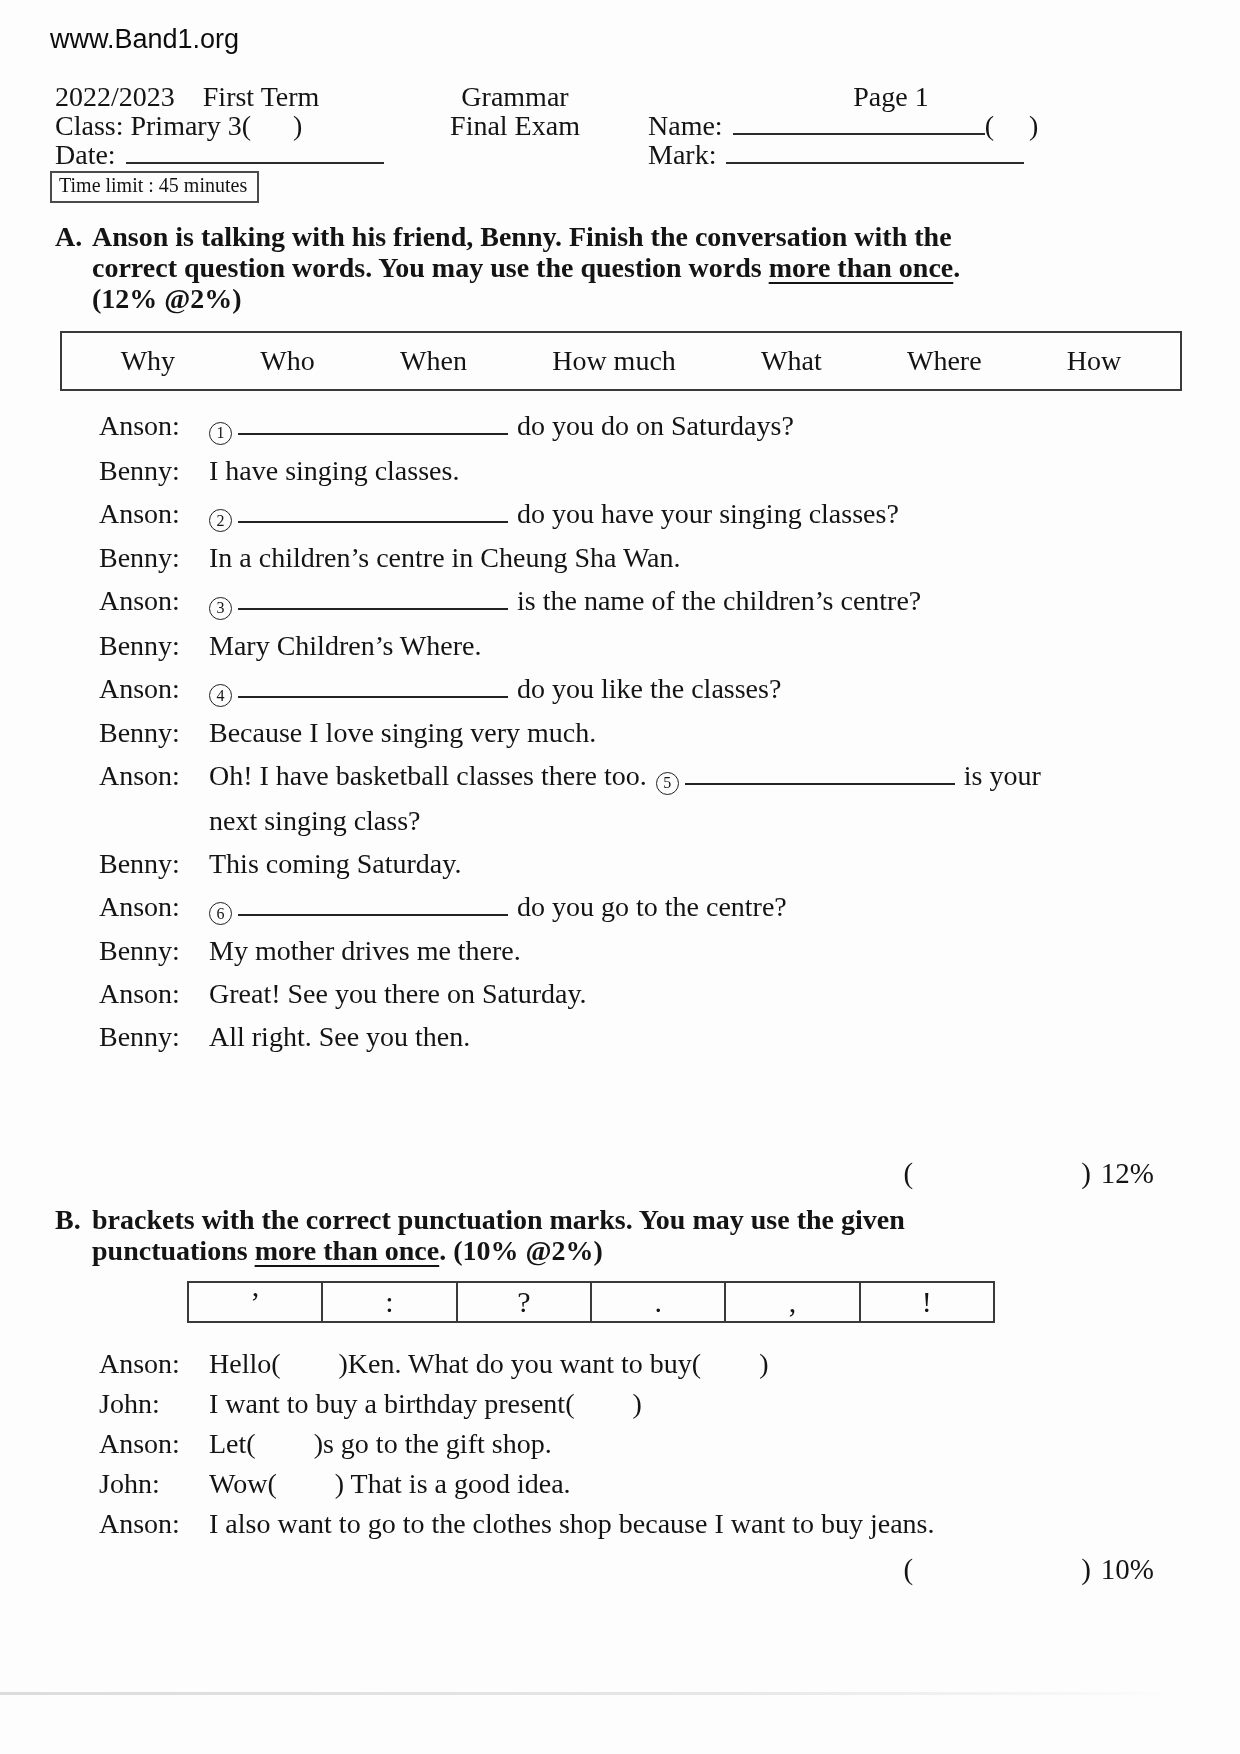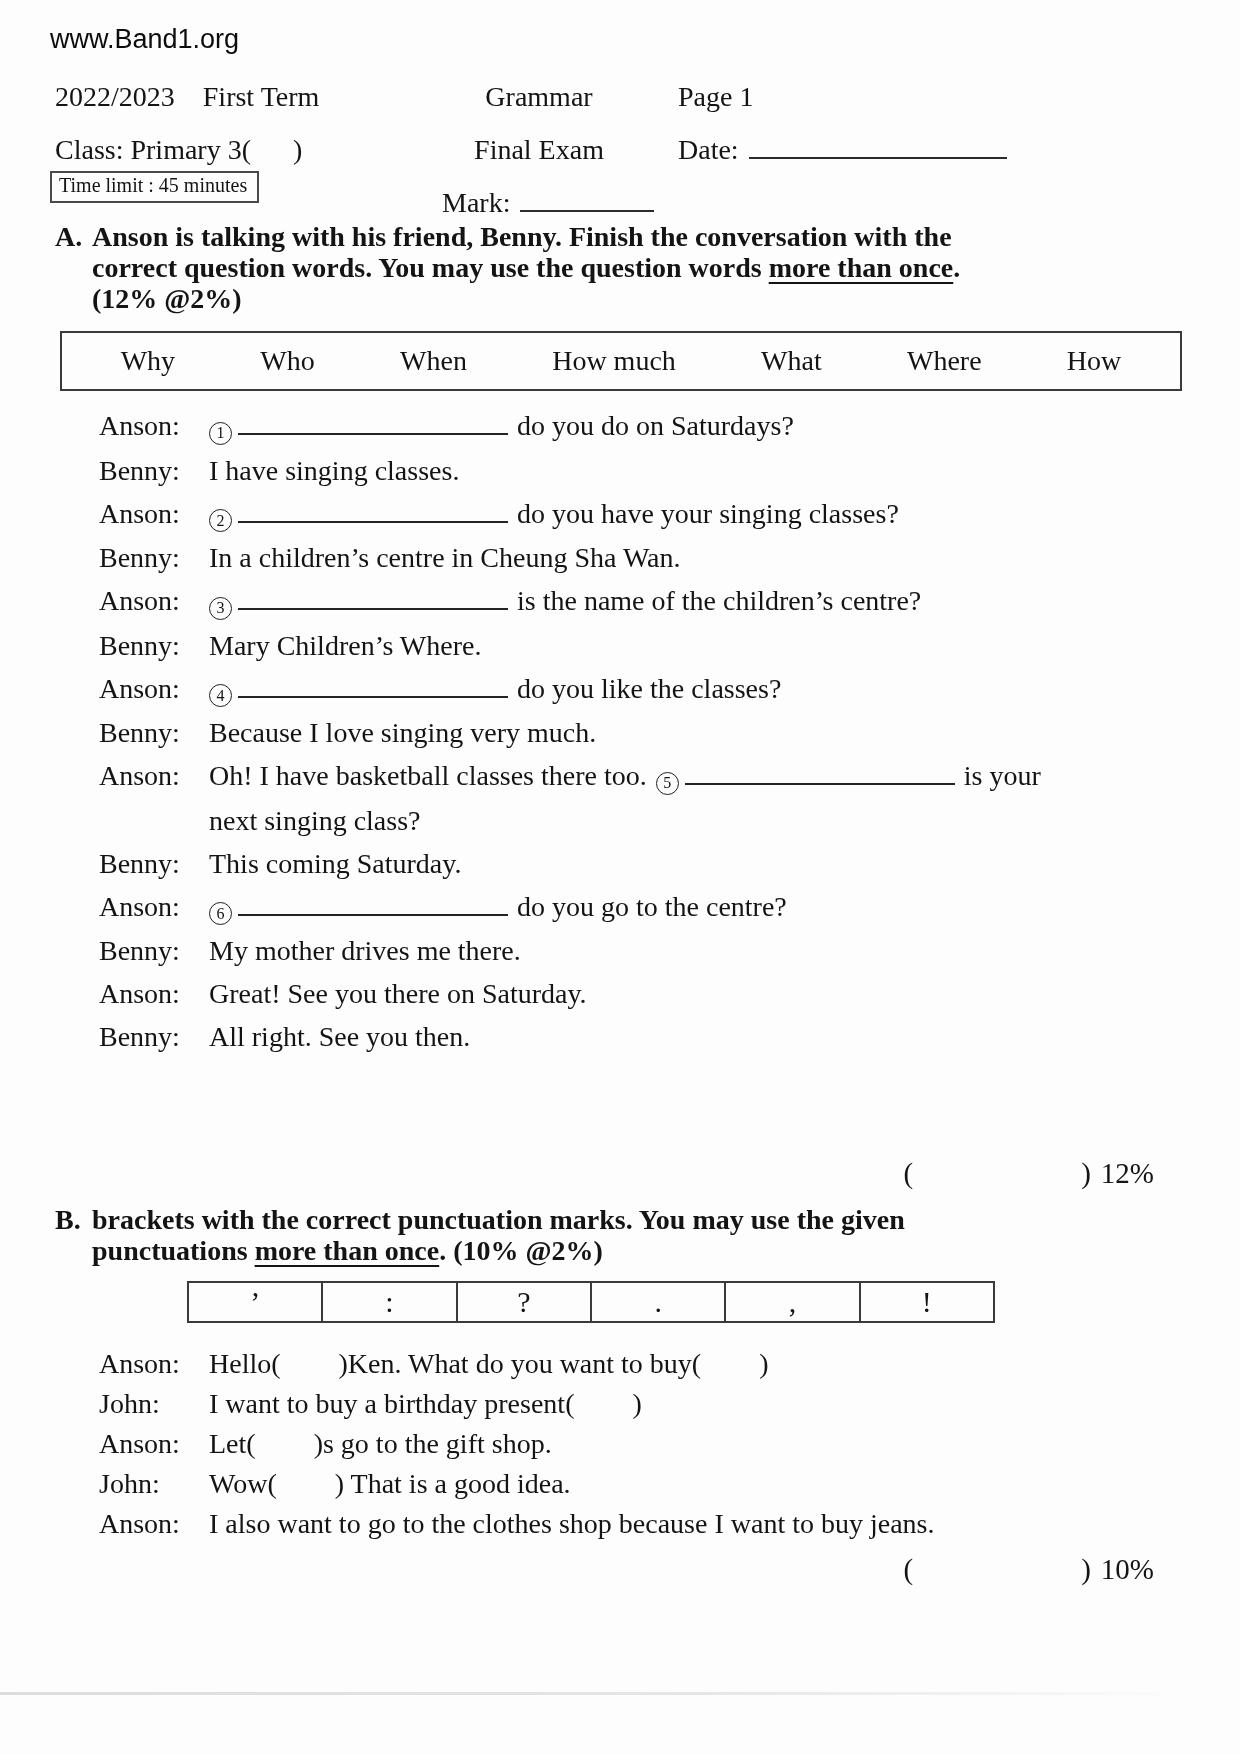--- a/index.html
+++ b/index.html
@@ -16,27 +16,27 @@
   #watermark {
     position:absolute; top:24px; left:50px;
     font-family:"Liberation Sans","DejaVu Sans",sans-serif;
     font-size:27px; color:#0c0c0c;
   }
 
   
   #header {
     position:absolute; top:82px; left:55px; right:60px;
     display:grid; grid-template-columns:345px 230px 1fr;
-    font-size:28px; line-height:29px;gap:24px;
+    font-size:28px; line-height:29px;
   }
   .hcell { white-space:nowrap; }
   .hcenter { text-align:center; }
   .hright { padding-left:18px; }
   .hrow { display:flex; align-items:baseline; white-space:nowrap; }
-  .page-cell { text-align:left; padding-right:28px; }
+  .page-cell { text-align:center; padding-right:28px; }
 
   .fill-line {
     display:inline-block; height:22px;
     border-bottom:2px solid #2b2b2b;
     vertical-align:baseline;
   }
   .date-line { width:258px; margin-left:10px; }
   .name-line { width:252px; margin-left:10px; }
   .mark-line { width:298px; margin-left:10px; }
 
@@ -126,20 +126,25 @@
 <div id="watermark">www.Band1.org</div>
 
 <div id="header">
 
   <div class="hcell">2022/2023&nbsp;&nbsp;&nbsp;&nbsp;First Term</div>
   <div class="hcell hcenter">Grammar</div>
   <div class="hcell page-cell">Page 1</div>
 
   <div class="hcell">Class: Primary 3(&nbsp;&nbsp;&nbsp;&nbsp;&nbsp;&nbsp;)</div>
   <div class="hcell hcenter">Final Exam</div>
+  <div class="hrow hright">
+    <span>Name:</span>
+    <span class="fill-line name-line"></span>
+    <span>(&nbsp;&nbsp;&nbsp;&nbsp;&nbsp;)</span>
+  </div>
 
   <div class="hrow">
     <span>Date:</span>
     <span class="fill-line date-line"></span>
   </div>
   <div class="hcell"></div>
   <div class="hrow hright">
     <span>Mark:</span>
     <span class="fill-line mark-line"></span>
   </div>

